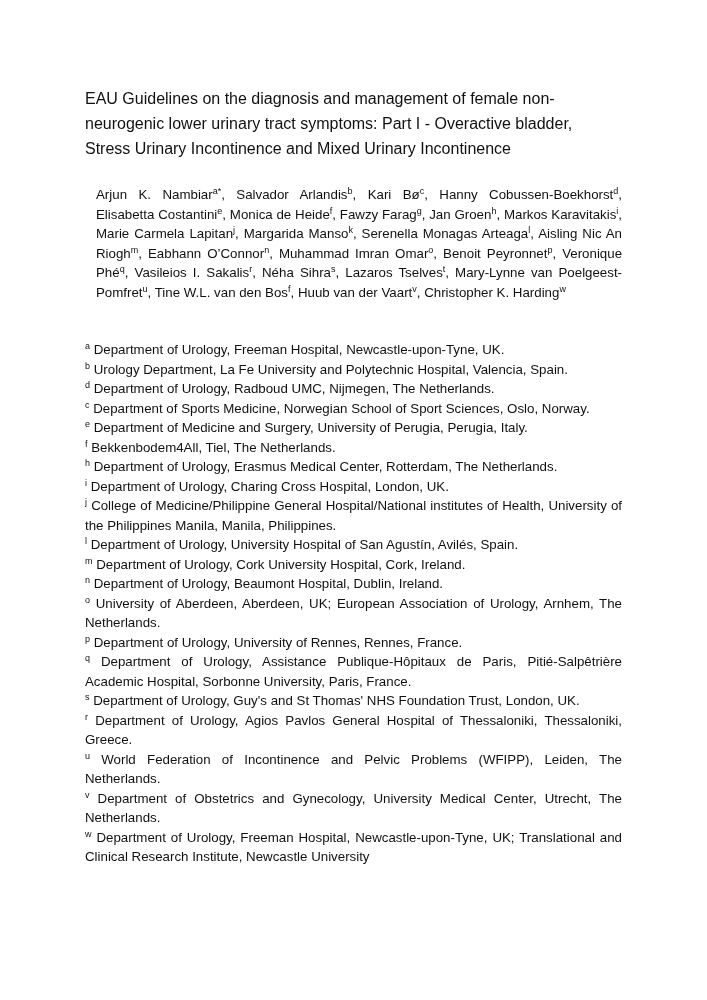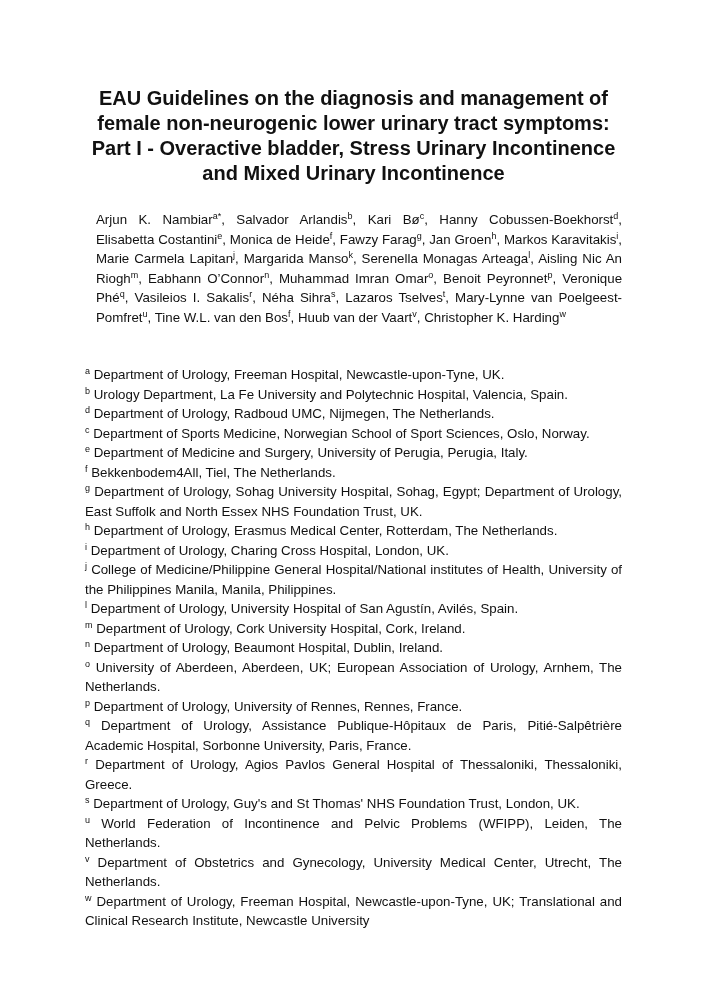--- a/index.html
+++ b/index.html
@@ -12,23 +12,23 @@
     width: 707px;
     height: 1000px;
     background: #ffffff;
     color: #111111;
     font-family: "Liberation Sans", sans-serif;
     box-sizing: border-box;
     padding: 86px 85px 0 85px;
     overflow: hidden;
   }
   .title {
-    font-size: 20px;
-    font-weight: bold;
-    text-align: center;
+    font-size: 16px;
+    font-weight: normal;
+    text-align: left;
     line-height: 25px;
     margin: 0 0 24px 0;
     letter-spacing: 0;
   }
   .authors {
     font-size: 13.3px;
     line-height: 19.5px;
     text-align: justify;
     margin: 0 0 0 11px;
   }
@@ -55,30 +55,29 @@
 
   <p class="authors"><span>Arjun K. Nambiar<sup>a*</sup></span>, <span>Salvador Arlandis<sup>b</sup></span>, <span>Kari Bø<sup>c</sup></span>, <span>Hanny Cobussen-Boekhorst<sup>d</sup></span>, <span>Elisabetta Costantini<sup>e</sup></span>, <span>Monica de Heide<sup>f</sup></span>, <span>Fawzy Farag<sup>g</sup></span>, <span>Jan Groen<sup>h</sup></span>, <span>Markos Karavitakis<sup>i</sup></span>, <span>Marie Carmela Lapitan<sup>j</sup></span>, <span>Margarida Manso<sup>k</sup></span>, <span>Serenella Monagas Arteaga<sup>l</sup></span>, <span>Aisling Nic An Riogh<sup>m</sup></span>, <span>Eabhann O’Connor<sup>n</sup></span>, <span>Muhammad Imran Omar<sup>o</sup></span>, <span>Benoit Peyronnet<sup>p</sup></span>, <span>Veronique Phé<sup>q</sup></span>, <span>Vasileios I. Sakalis<sup>r</sup></span>, <span>Néha Sihra<sup>s</sup></span>, <span>Lazaros Tselves<sup>t</sup></span>, <span>Mary-Lynne van Poelgeest-Pomfret<sup>u</sup></span>, <span>Tine W.L. van den Bos<sup>f</sup></span>, <span>Huub van der Vaart<sup>v</sup></span>, <span>Christopher K. Harding<sup>w</sup></span></p>
 
   <div class="affiliations">
       <p class="affil"><sup>a</sup> Department of Urology, Freeman Hospital, Newcastle-upon-Tyne, UK.</p>
       <p class="affil"><sup>b</sup> Urology Department, La Fe University and Polytechnic Hospital, Valencia, Spain.</p>
       <p class="affil"><sup>d</sup> Department of Urology, Radboud UMC, Nijmegen, The Netherlands.</p>
       <p class="affil"><sup>c</sup> Department of Sports Medicine, Norwegian School of Sport Sciences, Oslo, Norway.</p>
       <p class="affil"><sup>e</sup> Department of Medicine and Surgery, University of Perugia, Perugia, Italy.</p>
       <p class="affil"><sup>f</sup> Bekkenbodem4All, Tiel, The Netherlands.</p>
-      <p class="affil"><sup>g</sup> Department of Urology, Sohag University Hospital, Sohag, Egypt; Department of Urology, East Suffolk and North Essex NHS Foundation Trust, UK.</p>
       <p class="affil"><sup>h</sup> Department of Urology, Erasmus Medical Center, Rotterdam, The Netherlands.</p>
       <p class="affil"><sup>i</sup> Department of Urology, Charing Cross Hospital, London, UK.</p>
       <p class="affil"><sup>j</sup> College of Medicine/Philippine General Hospital/National institutes of Health, University of the Philippines Manila, Manila, Philippines.</p>
       <p class="affil"><sup>l</sup> Department of Urology, University Hospital of San Agustín, Avilés, Spain.</p>
       <p class="affil"><sup>m</sup> Department of Urology, Cork University Hospital, Cork, Ireland.</p>
       <p class="affil"><sup>n</sup> Department of Urology, Beaumont Hospital, Dublin, Ireland.</p>
       <p class="affil"><sup>o</sup> University of Aberdeen, Aberdeen, UK; European Association of Urology, Arnhem, The Netherlands.</p>
       <p class="affil"><sup>p</sup> Department of Urology, University of Rennes, Rennes, France.</p>
       <p class="affil"><sup>q</sup> Department of Urology, Assistance Publique-Hôpitaux de Paris, Pitié-Salpêtrière Academic Hospital, Sorbonne University, Paris, France.</p>
+      <p class="affil"><sup>s</sup> Department of Urology, Guy's and St Thomas' NHS Foundation Trust, London, UK.</p>
       <p class="affil"><sup>r</sup> Department of Urology, Agios Pavlos General Hospital of Thessaloniki, Thessaloniki, Greece.</p>
-      <p class="affil"><sup>s</sup> Department of Urology, Guy's and St Thomas' NHS Foundation Trust, London, UK.</p>
       <p class="affil"><sup>u</sup> World Federation of Incontinence and Pelvic Problems (WFIPP), Leiden, The Netherlands.</p>
       <p class="affil"><sup>v</sup> Department of Obstetrics and Gynecology, University Medical Center, Utrecht, The Netherlands.</p>
       <p class="affil"><sup>w</sup> Department of Urology, Freeman Hospital, Newcastle-upon-Tyne, UK; Translational and Clinical Research Institute, Newcastle University</p>
     </div>
 
 </div>
 
 </body></html>

